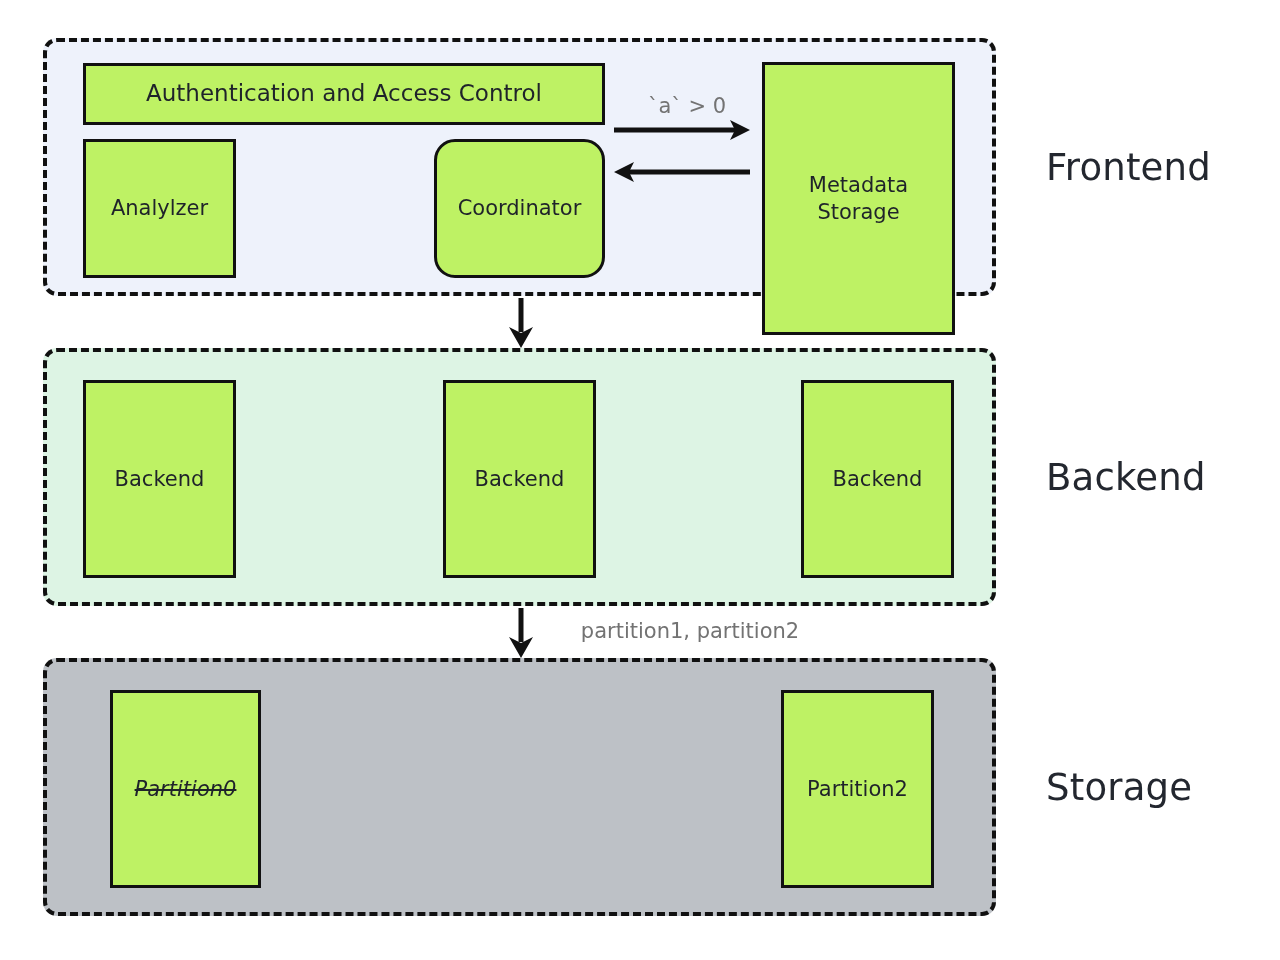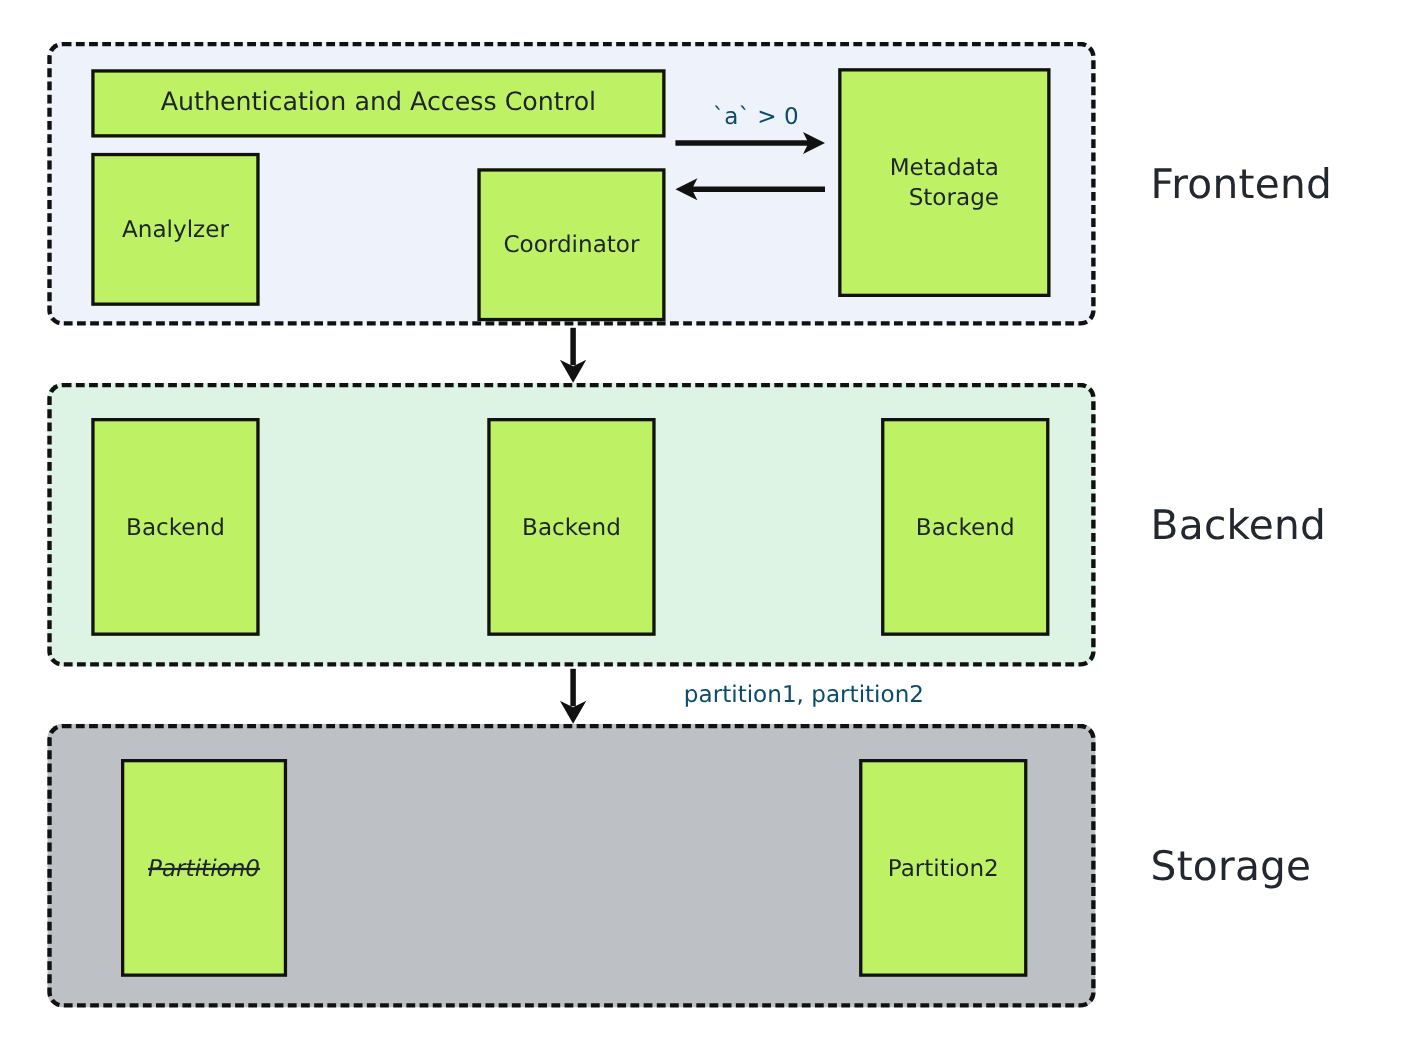--- a/index.html
+++ b/index.html
@@ -56,48 +56,48 @@
     text-align: center;
     font-size: 21px;
     line-height: 1.28;
     color: #1f232a;
   }
 
   
   #node-auth        { left: 83px;  top: 63px;  width: 522px; height: 62px; font-size: 23px; }
   #node-analyzer    { left: 83px;  top: 139px; width: 153px; height: 139px; }
   #node-optimizer   { left: 262px; top: 139px; width: 153px; height: 139px; }
-  #node-coordinator { left: 434px; top: 153px; width: 171px; height: 139px; }
-  #node-metadata    { left: 762px; top: 62px;  width: 193px; height: 208px; text-align: right; }
+  #node-coordinator { left: 434px; top: 139px; width: 171px; height: 139px; border-radius: 21px; }
+  #node-metadata    { left: 762px; top: 62px;  width: 193px; height: 273px; }
 
   
   #node-backend-0 { left: 83px;  top: 380px; width: 153px; height: 198px; }
   #node-backend-1 { left: 443px; top: 380px; width: 153px; height: 198px; }
   #node-backend-2 { left: 801px; top: 380px; width: 153px; height: 198px; }
 
   
   #node-partition-0 { left: 110px; top: 690px; width: 151px; height: 198px; }
   #node-partition-1 { left: 443px; top: 690px; width: 153px; height: 198px; }
   #node-partition-2 { left: 781px; top: 690px; width: 153px; height: 198px; }
 
   .node-label { display: block; }
   .node-label.strike { text-decoration: line-through; text-decoration-thickness: 2px; font-style: italic; }
 
   
   .edge-label {
     position: absolute;
     font-size: 21px;
     line-height: 1.26;
-    color: #0c4a6e;
+    color: #737373;
     text-align: center;
     white-space: pre;
   }
   #edge-label-request  { left: 612px; top: 93px;  width: 150px; }
   #edge-label-response { left: 610px; top: 202px; width: 155px; }
-  #edge-label-store    { left: 540px; top: 618px; width: 300px; text-align: right; }
+  #edge-label-store    { left: 540px; top: 618px; width: 300px; text-align: center; }
 
   .arrow-svg { position: absolute; overflow: visible; }
   #arrow-to-metadata   { left: 612px; top: 118px; }
   #arrow-from-metadata { left: 612px; top: 160px; }
   #arrow-front-back    { left: 500px; top: 296px; }
   #arrow-back-storage  { left: 500px; top: 606px; }
 
   
   .tier-caption {
     position: absolute;

